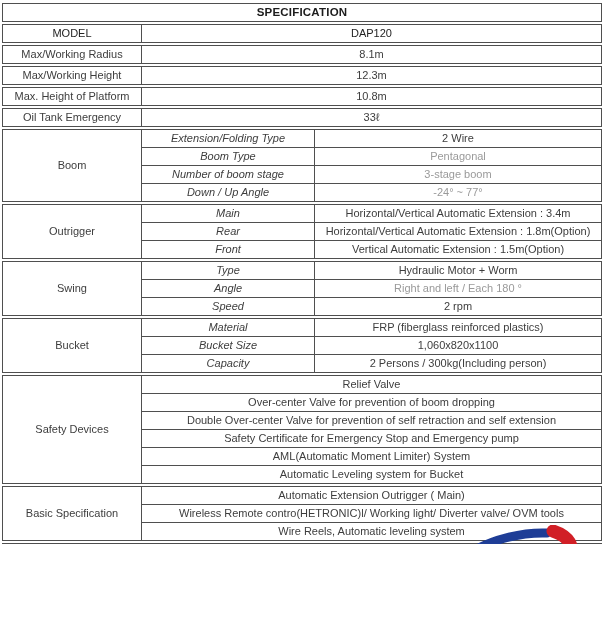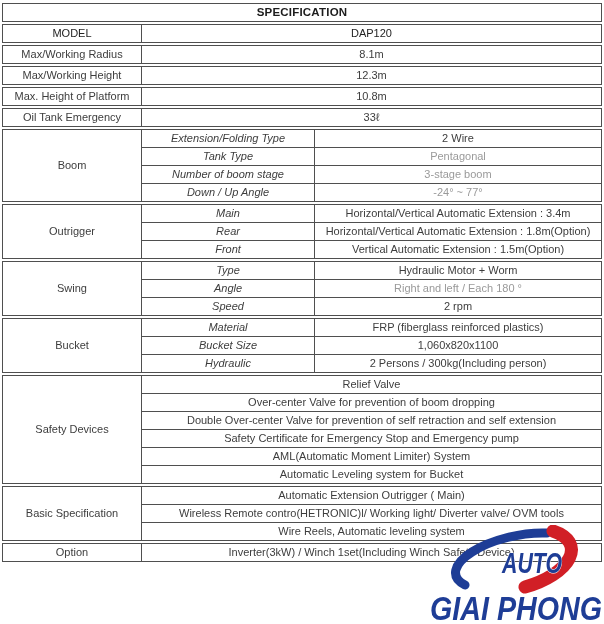--- a/index.html
+++ b/index.html
@@ -1,17 +1,17 @@
 <!DOCTYPE html>
 <html><head>
 <meta charset="utf-8">
 <style>
   html,body{margin:0;padding:0;background:#fff;}
   .sheet{
-    width:604px;height:624px;background:#ffffff;position:relative;
+    width:604px;height:544px;background:#ffffff;position:relative;
     font-family:"Liberation Sans",sans-serif;font-size:11px;color:#3d3d3d;
     overflow:hidden;
   }
   .wrap{padding:3px 2px 2px 2px;display:flex;flex-direction:column;gap:2px;}
   table.sec{border-collapse:collapse;width:600px;table-layout:fixed;}
   table.sec td{
     border:1px solid #4f4f4f;text-align:center;vertical-align:middle;
     padding:0 2px;height:17px;line-height:1.1;background:#fff;
     overflow:hidden;white-space:nowrap;
   }
@@ -85,21 +85,21 @@
       </table>
 
     <table class="sec">
       <tbody>
           <tr>
         <td class="c1" rowspan="4">Boom</td>
         <td class="c2">Extension/Folding Type</td>
         <td>2 Wire</td>
       </tr>
       <tr>
-        <td class="c2">Tank Type</td>
+        <td class="c2">Boom Type</td>
         <td class="muted">Pentagonal</td>
       </tr>
       <tr>
         <td class="c2">Number of boom stage</td>
         <td class="muted">3-stage boom</td>
       </tr>
       <tr>
         <td class="c2">Down / Up Angle</td>
         <td class="muted">-24° ~ 77°</td>
       </tr>
@@ -147,21 +147,21 @@
           <tr>
         <td class="c1" rowspan="3">Bucket</td>
         <td class="c2">Material</td>
         <td>FRP (fiberglass reinforced plastics)</td>
       </tr>
       <tr>
         <td class="c2">Bucket Size</td>
         <td>1,060x820x1100</td>
       </tr>
       <tr>
-        <td class="c2">Hydraulic</td>
+        <td class="c2">Capacity</td>
         <td>2 Persons / 300kg(Including person)</td>
       </tr>
     </tbody>
       </table>
 
     <table class="sec">
       <tbody>
           <tr>
         <td class="c1" rowspan="6">Safety Devices</td>
         <td>Relief Valve</td>

